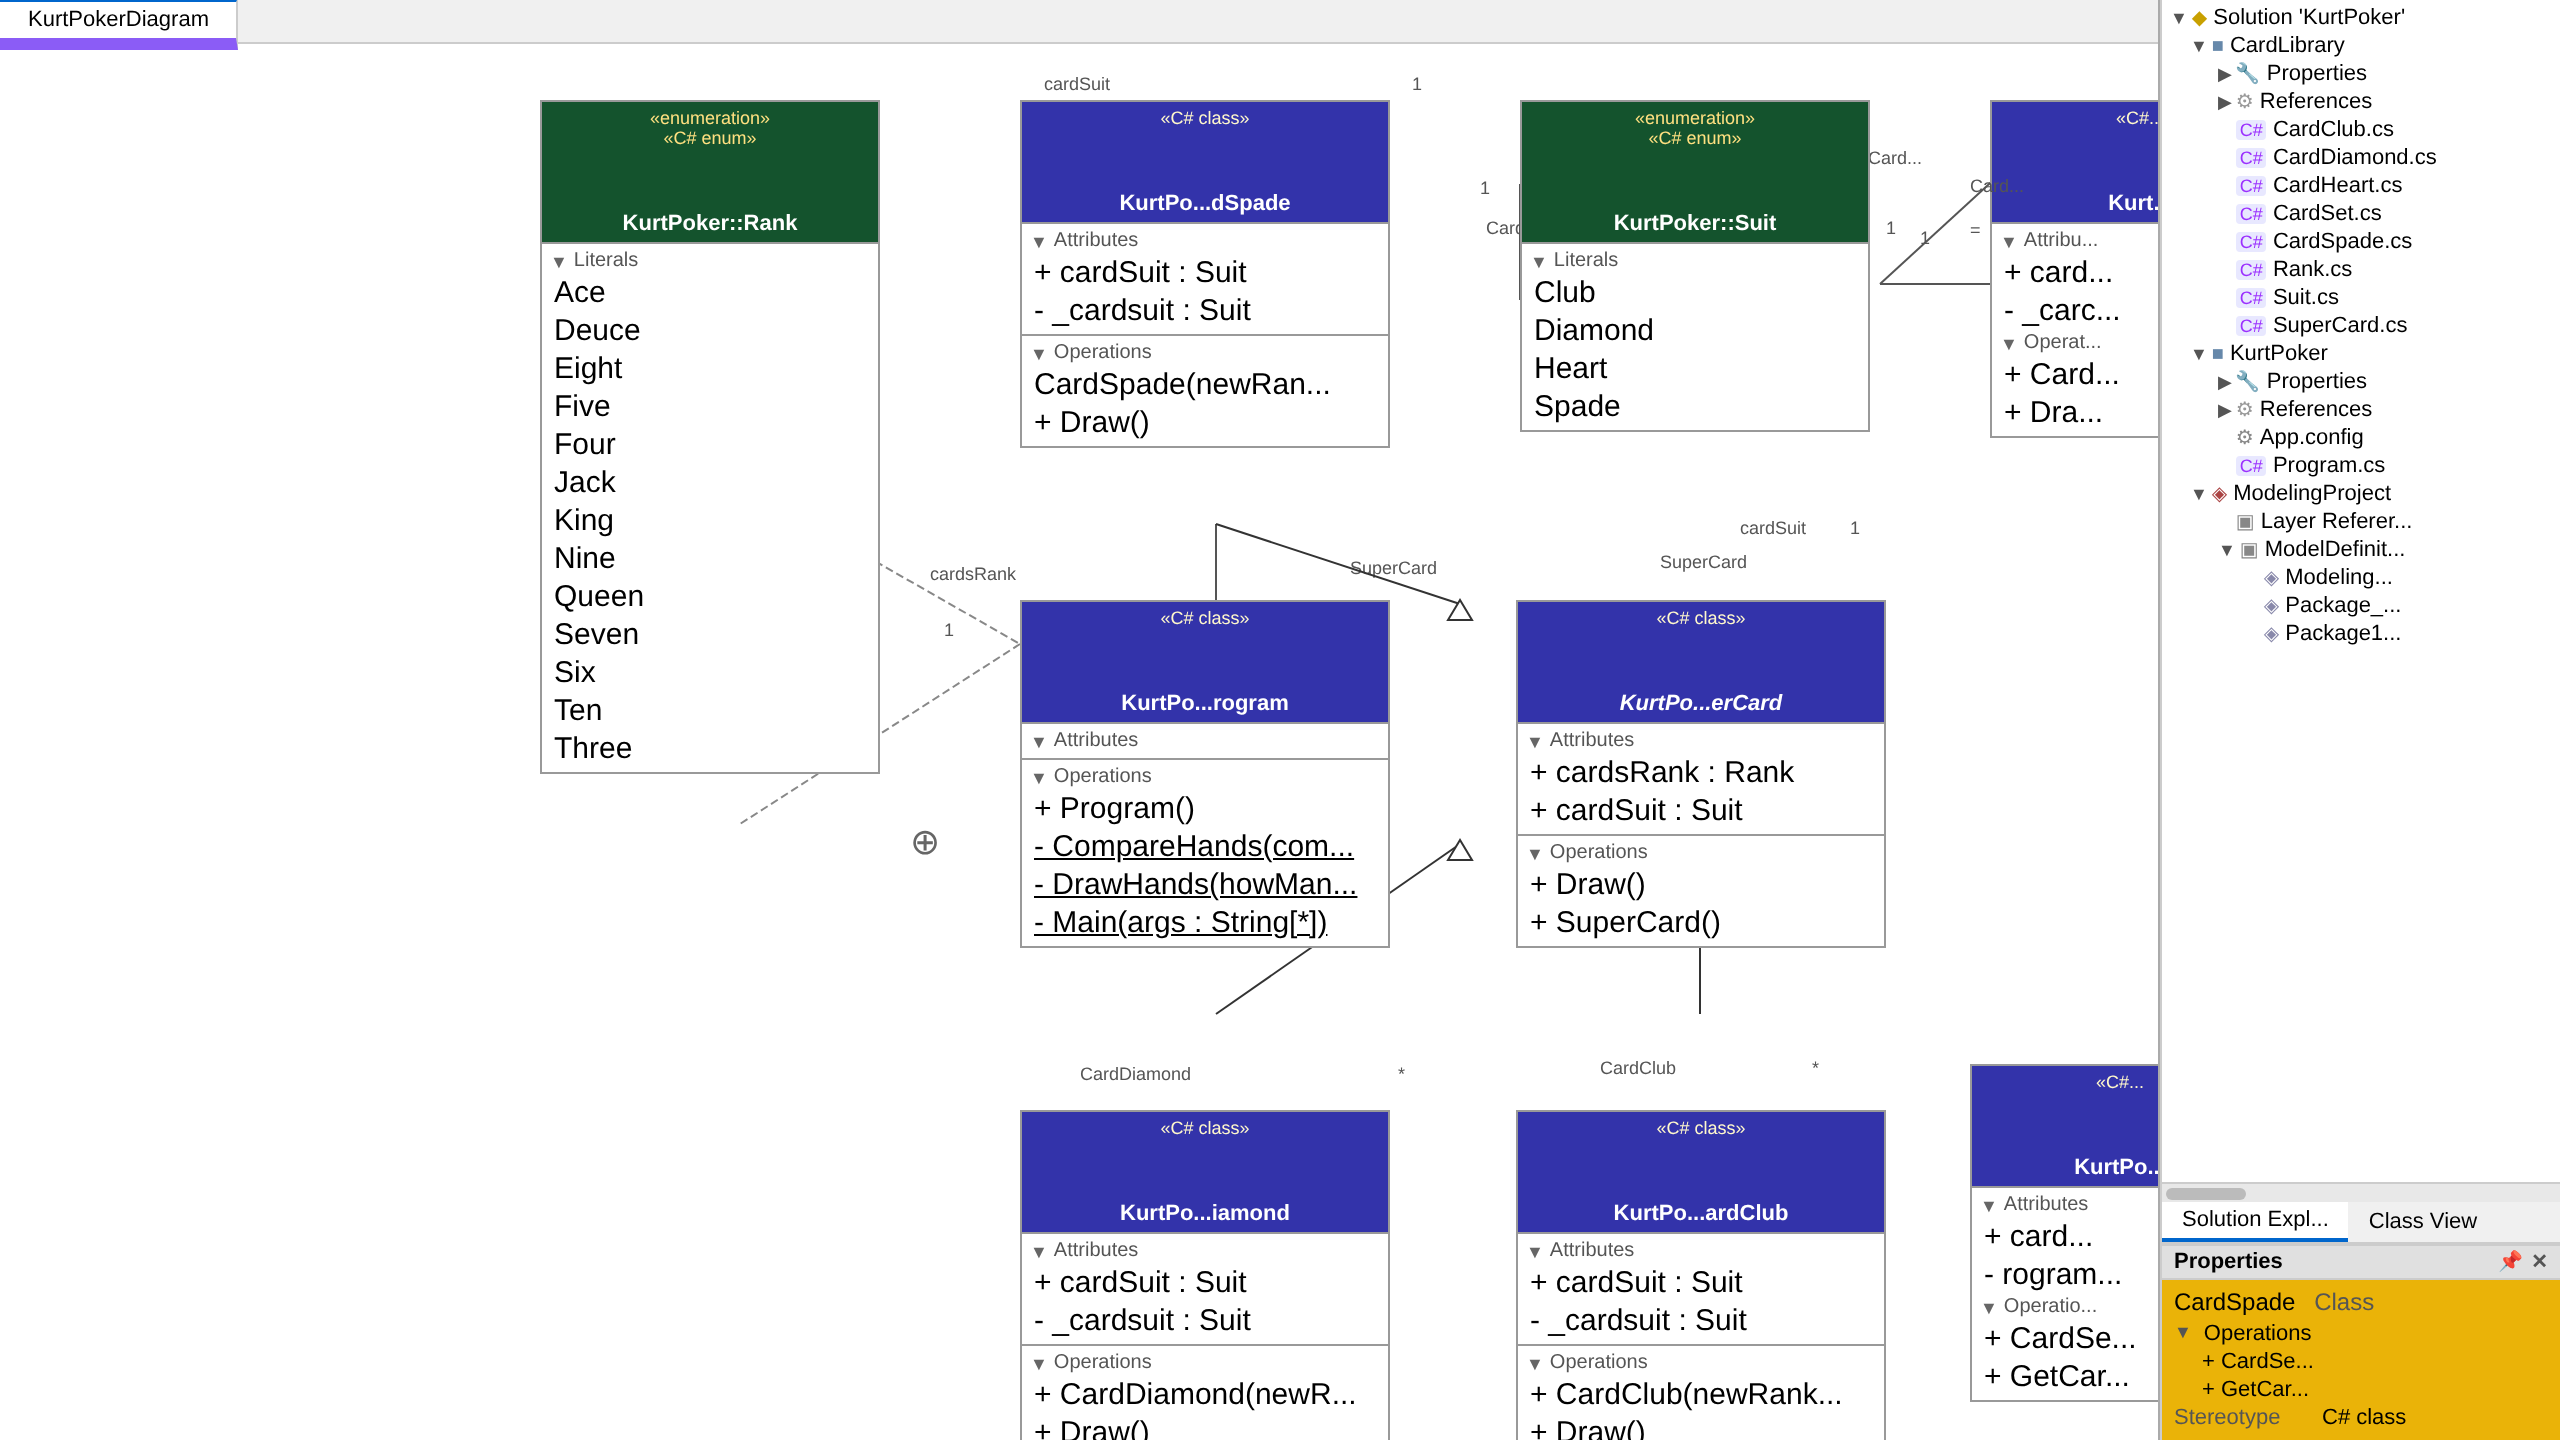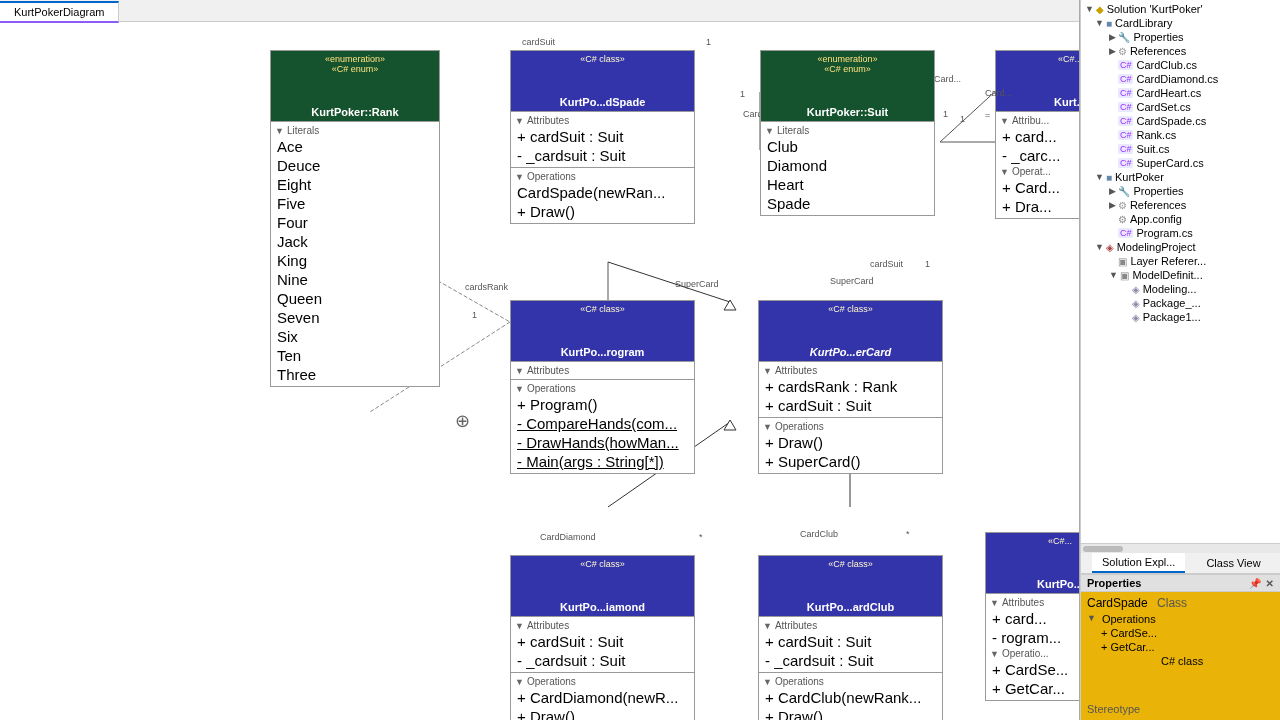--- a/index.html
+++ b/index.html
@@ -66,21 +66,20 @@
       display: flex;
       background: #f0f0f0;
       border-bottom: 1px solid #ccc;
     }
     .tab-btn {
       padding: 3px 10px;
       font-size: 11px;
       cursor: pointer;
       border: none;
       background: none;
-      margin-left: 11px;
     }
     .tab-btn.active { background: #fff; border-bottom: 2px solid #0066cc; }
 
     
     .uml-box {
       position: absolute;
       background: #fff;
       border: 1px solid #999;
       min-width: 150px;
     }
@@ -159,21 +158,21 @@
       font-size: 11px;
       font-weight: bold;
       justify-content: space-between;
     }
     .props-header-actions { display: flex; gap: 4px; }
     .props-header-btn { font-size: 10px; cursor: pointer; color: #555; }
 
     .props-content { padding: 4px 6px; background: #eab308; font-size: 11px; }
     .props-name { font-size: 12px; margin-bottom: 2px; }
     .props-row { display: flex; gap: 4px; padding: 1px 0; }
-    .props-key { color: #555; min-width: 70px; margin-top: 48px; }
+    .props-key { color: #555; min-width: 70px; }
 
     
     .icon-solution { color: #c8a000; }
     .icon-cs { color: #9b30ff; font-size: 9px; background: #e8e8ff; padding: 0 2px; border-radius: 2px; }
     .icon-properties { color: #888; }
     .icon-ref { color: #999; }
 
     
     #solution-explorer::-webkit-scrollbar { width: 8px; }
     #solution-explorer::-webkit-scrollbar-track { background: #f5f5f5; }
@@ -194,21 +193,21 @@
       font-size: 11px;
       background: #fff;
       border-right: 1px solid #ccc;
       border-bottom: 2px solid #fff;
       cursor: pointer;
       position: relative;
       top: 1px;
     }
     .diagram-tab.active {
       border-top: 2px solid #0066cc;
-      border-bottom: 2px solid #8b5cf6;
+      border-bottom: 6px solid #8b5cf6;
       padding-left: 14px;
     }
 
     .diagram-inner {
       position: absolute;
       top: 22px; left: 0; right: 0; bottom: 0;
       overflow: hidden;
     }
   </style>
 </head>

